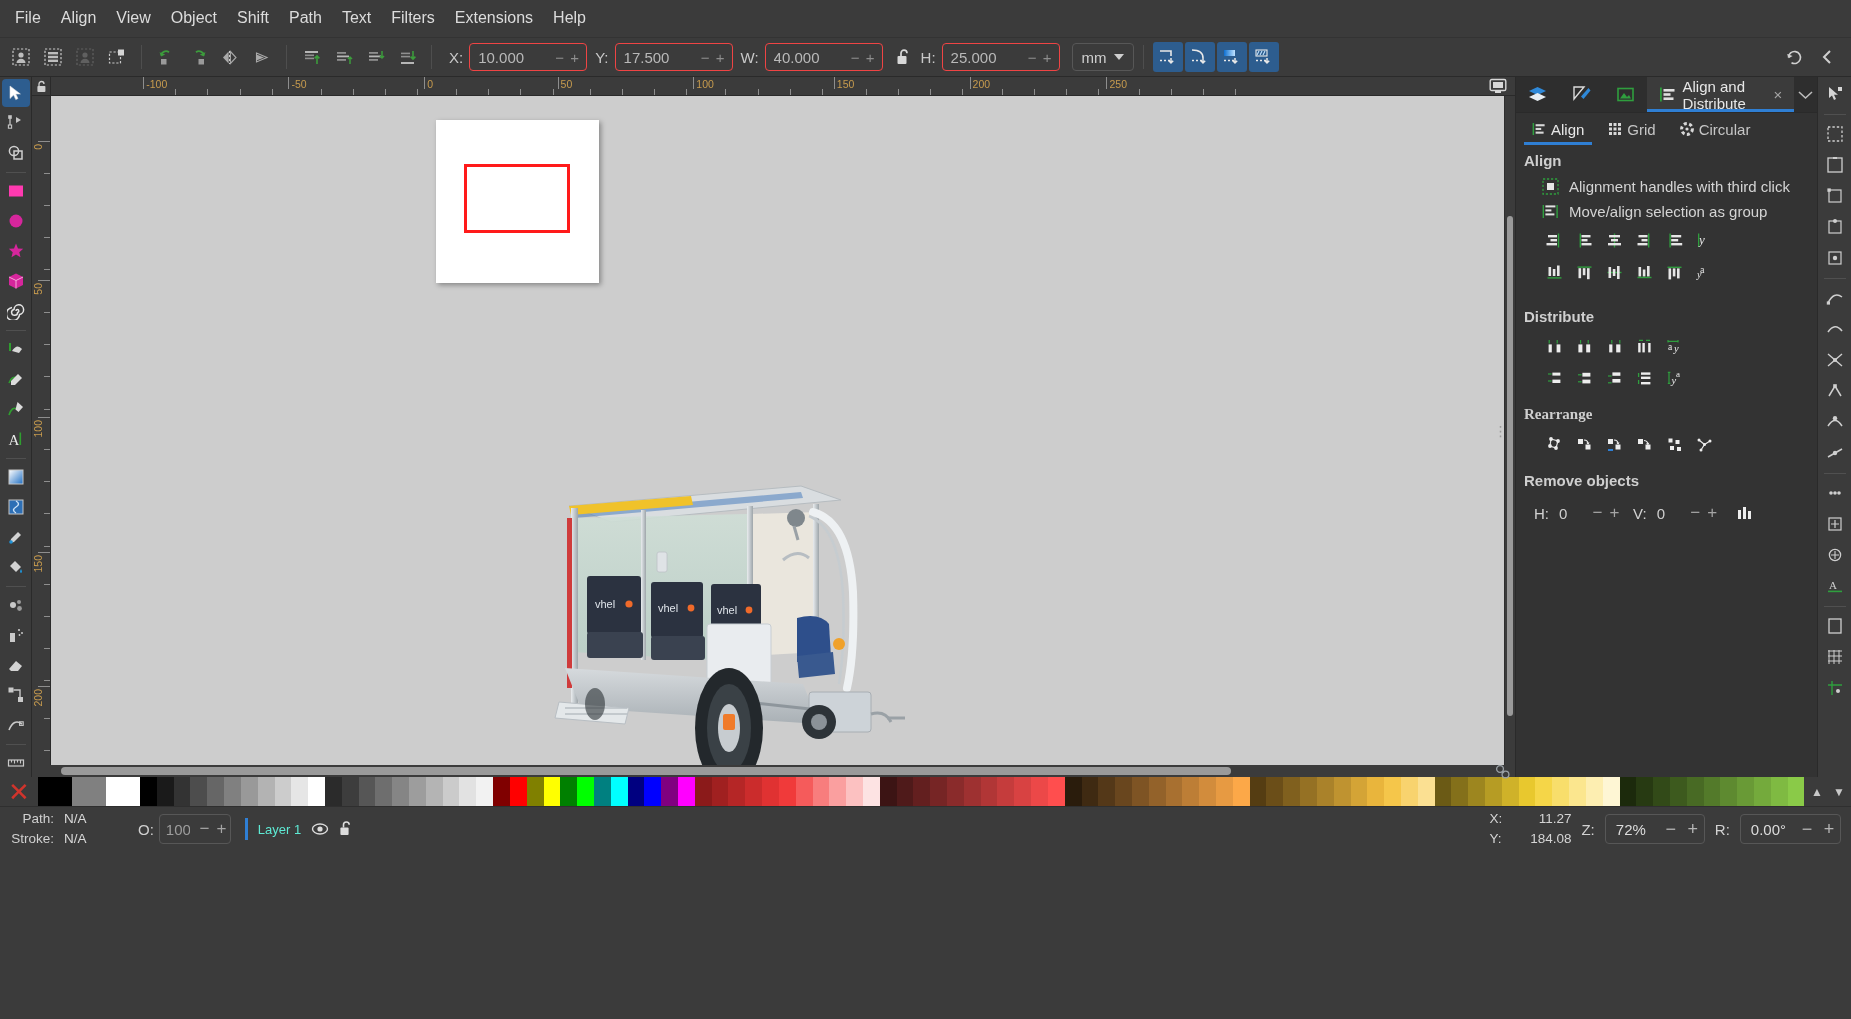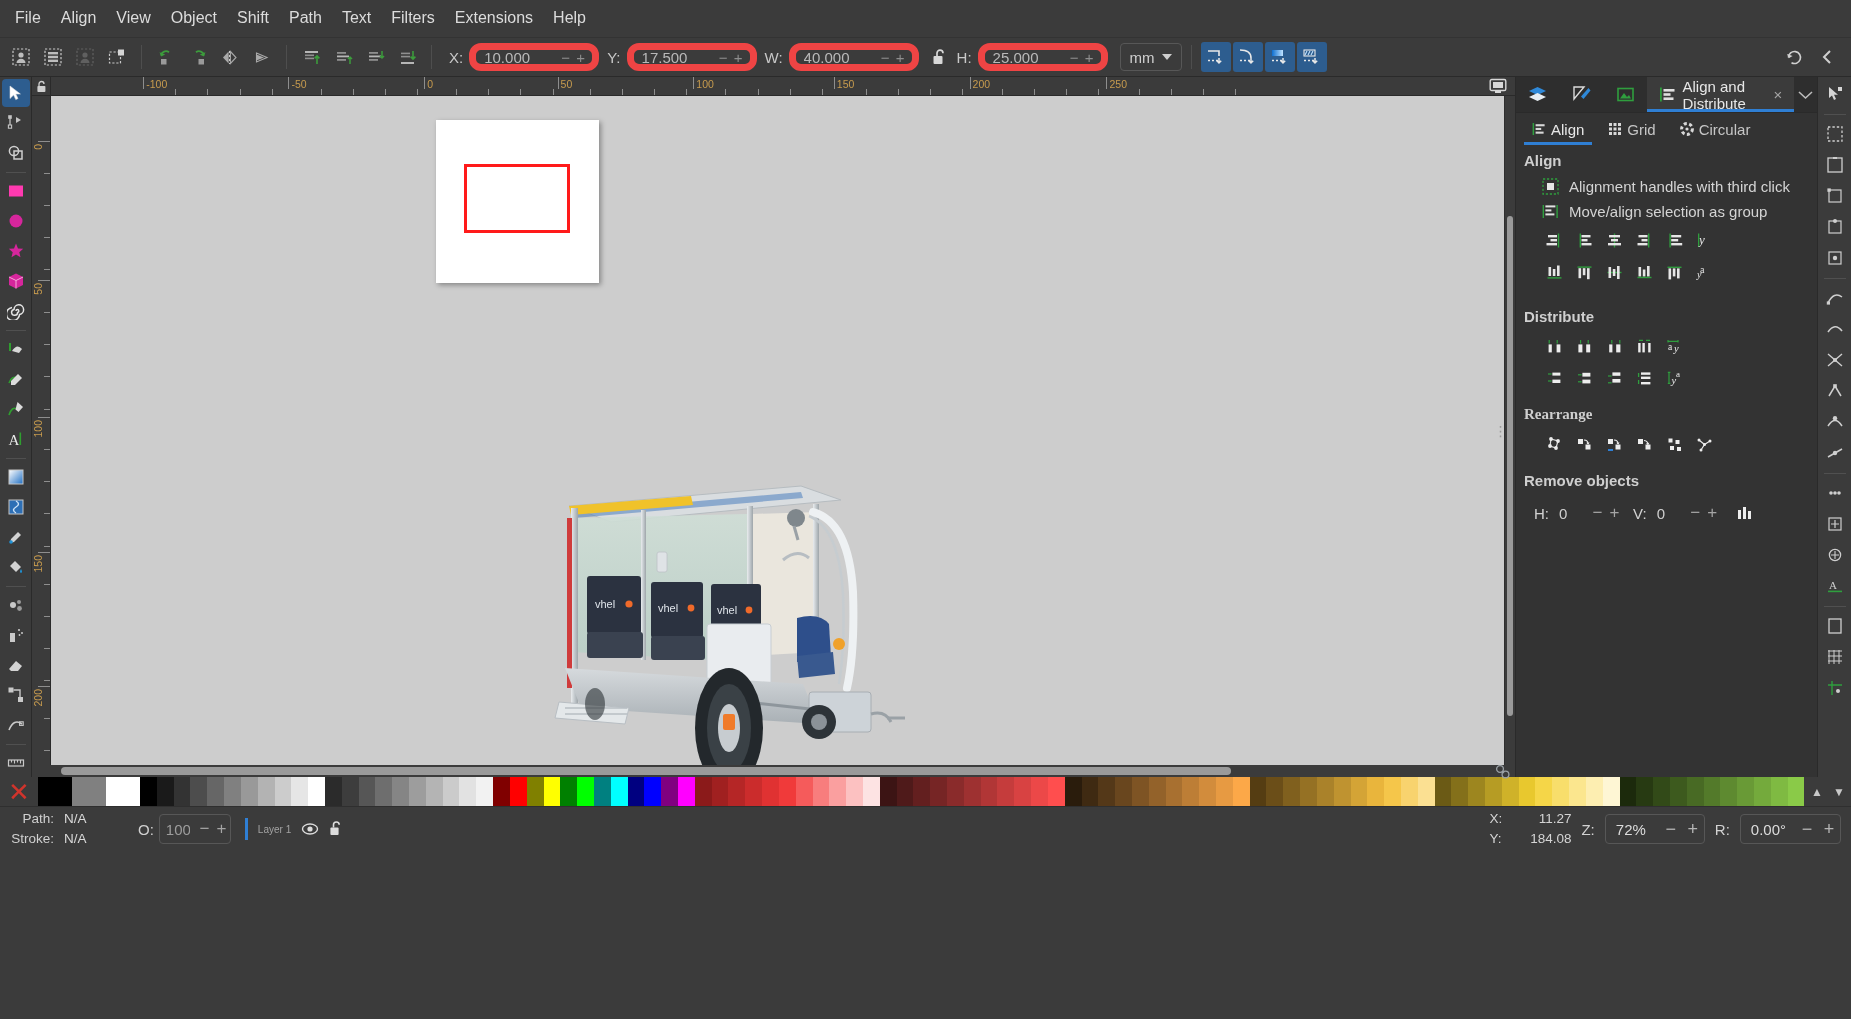--- a/index.html
+++ b/index.html
@@ -56,22 +56,22 @@
   .tb-btn.blue { background: #2d5d8f; }
 
   .fld-label {
     font-size: 15px; color: #c8c8c8;
     margin: 0 6px 0 8px;
   }
   .spin {
     display: flex; align-items: center;
     height: 28px;
     background: #3b3b3b;
-    border: 7px solid #ef4444;
-    border-radius: 12px;
+    border: 1px solid #ef4444;
+    border-radius: 4px;
     overflow: hidden;
   }
   .spin input {
     background: transparent; border: 0; outline: 0;
     color: #b9b9b9; font-size: 15px;
     font-family: "Liberation Sans", sans-serif;
     width: 82px; padding: 0 8px; height: 26px;
   }
   .spin .stepper {
     display: flex; align-items: center; height: 100%;
@@ -284,21 +284,21 @@
   .o-spin {
     display:flex;align-items:center;height:30px;background:#3b3b3b;
     border:1px solid #575757;border-radius:4px;
   }
   .o-spin input {
     background:transparent;border:0;outline:0;color:#9d9d9d;font-size:15px;width:36px;padding:0 6px;
     font-family: "Liberation Sans", sans-serif;
   }
   .layer-block { display:flex;align-items:center;gap:10px;margin-left:14px; }
   .layer-bar { width:3px;height:22px;background:#2f7fd4; }
-  .layer-name { font-size:10px;color:#a3a3a3; }
+  .layer-name { font-size:13px;color:#5eead4; }
   .status-msg { font-size: 15px; color: #dcdcdc; margin-left: 16px; white-space: nowrap; }
   .status-right { margin-left:auto; display:flex; align-items:center; gap: 10px; padding-right:4px;}
   .xy-block { font-size: 13.5px; color: #d4d4d4; line-height: 1.45; }
   .xy-line { display:flex; }
   .xy-key { width: 24px; }
   .xy-val { width: 58px; text-align: right; }
   .zr-label { font-size: 15px; color: #d2d2d2; }
   .zr-spin {
     display:flex;align-items:center;height:30px;background:#3b3b3b;
     border:1px solid #575757;border-radius:4px;

